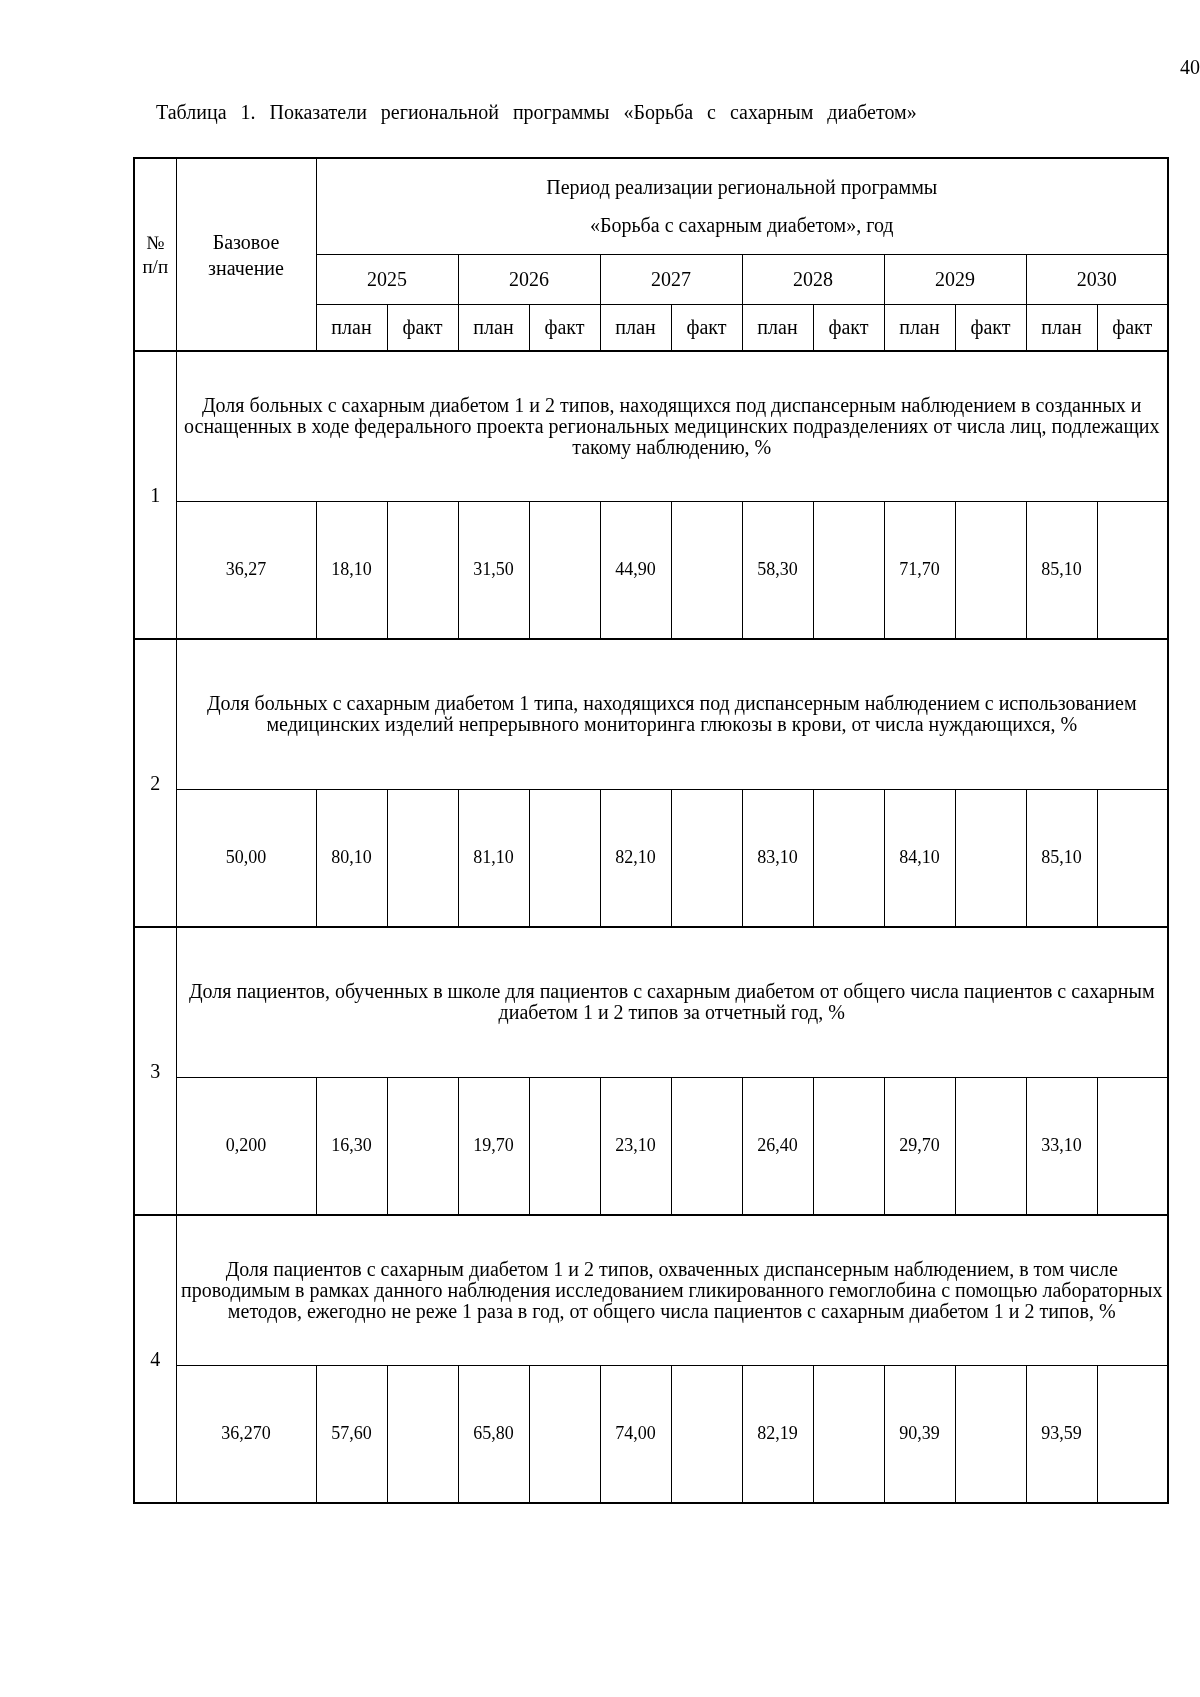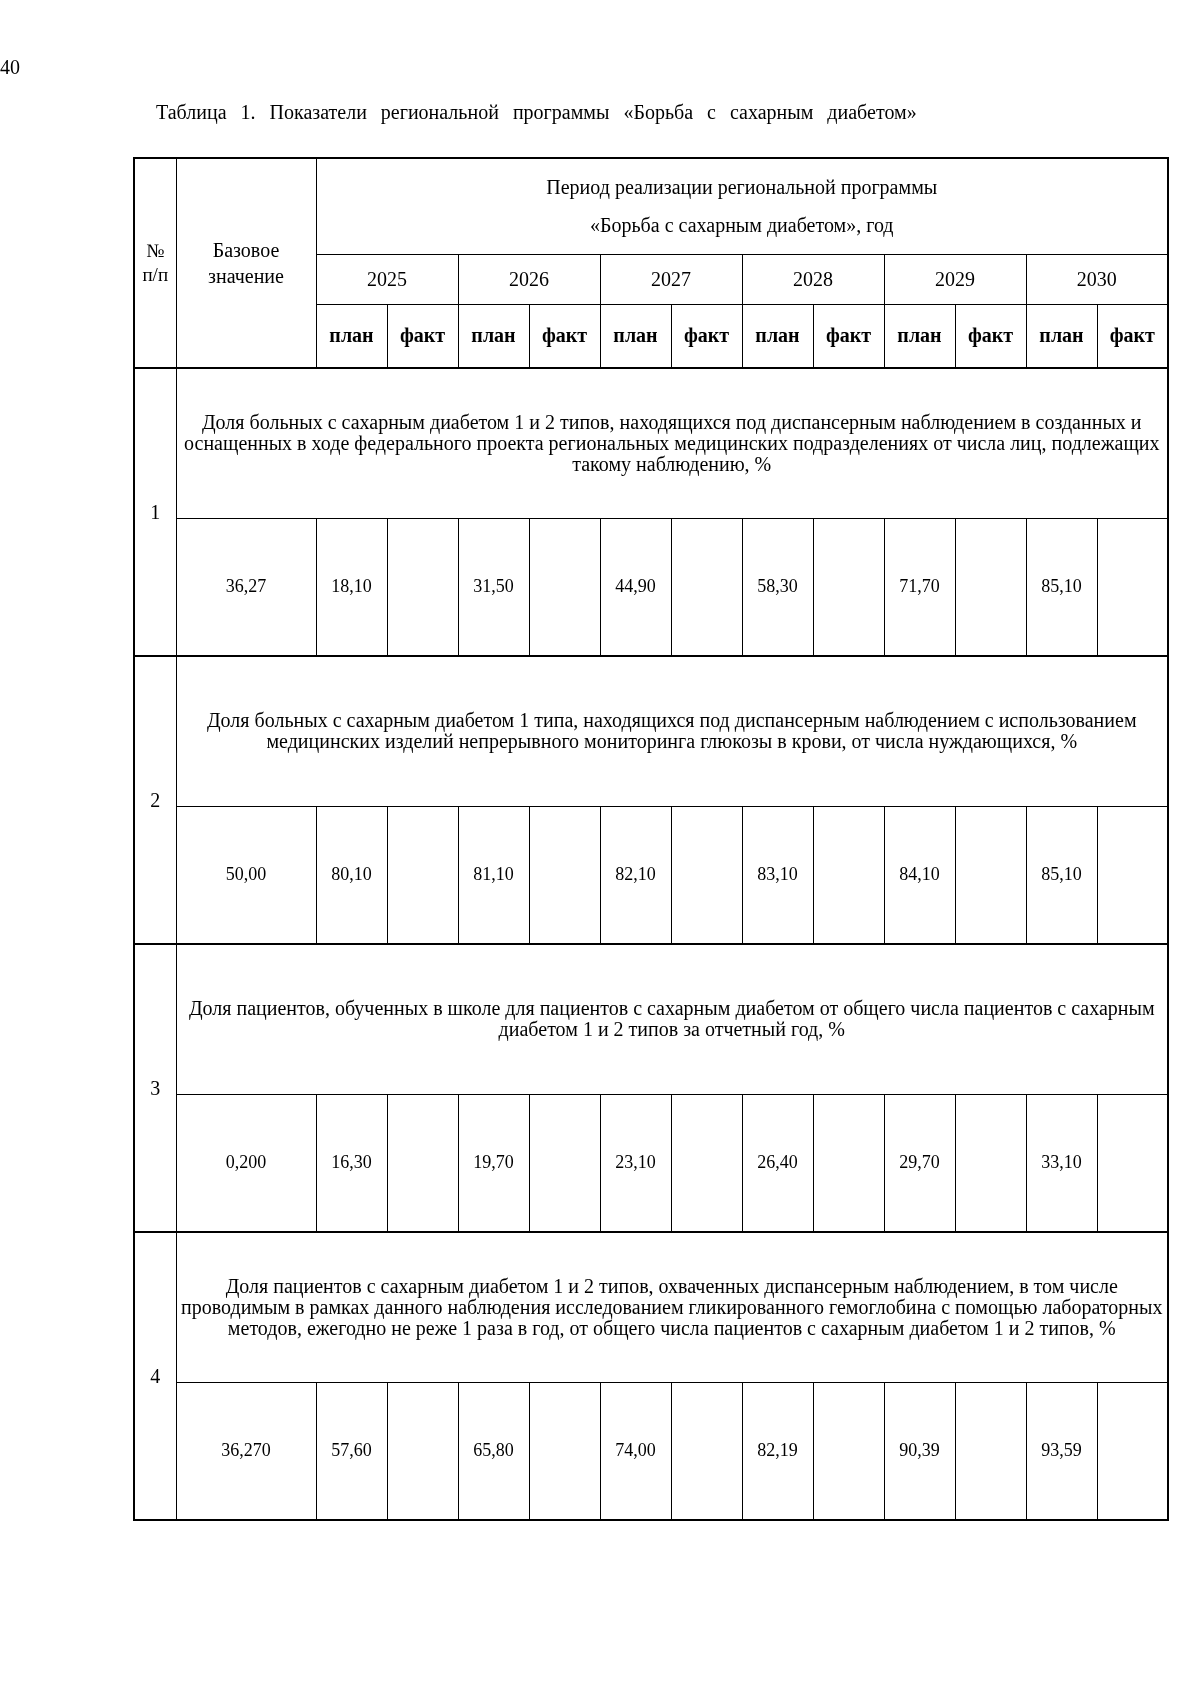--- a/index.html
+++ b/index.html
@@ -11,21 +11,21 @@
   }
   .page {
     position: relative;
     width: 1200px;
     height: 1697px;
     background: #ffffff;
     overflow: hidden;
   }
   .page-number {
     padding-top: 56px;
-    text-align: left;
+    text-align: right;
     font-size: 20px;
   }
   .title-block {
     margin: 18px 138px 0 92px;
     font-size: 20px;
     line-height: 31px;
   }
   .title-line1 {
     text-indent: 64px;
     word-spacing: 9px;
@@ -42,21 +42,21 @@
     border: 1px solid #000;
     text-align: center;
     vertical-align: middle;
     padding: 0;
     overflow: hidden;
   }
   tr.sep td { border-top: 2px solid #000; }
 
   .hdr-top   { height: 96px; }
   .hdr-years { height: 50px; }
-  .hdr-pf    { height: 64px; font-weight: bold; }
+  .hdr-pf    { height: 47px; }
   .desc-row  { height: 150px; }
   .val-row   { height: 138px; }
 
   .num-hdr-cell {
     font-size: 19px;
     line-height: 24px;
     white-space: pre-line;
   }
   .base-hdr-cell {
     font-size: 20px;

